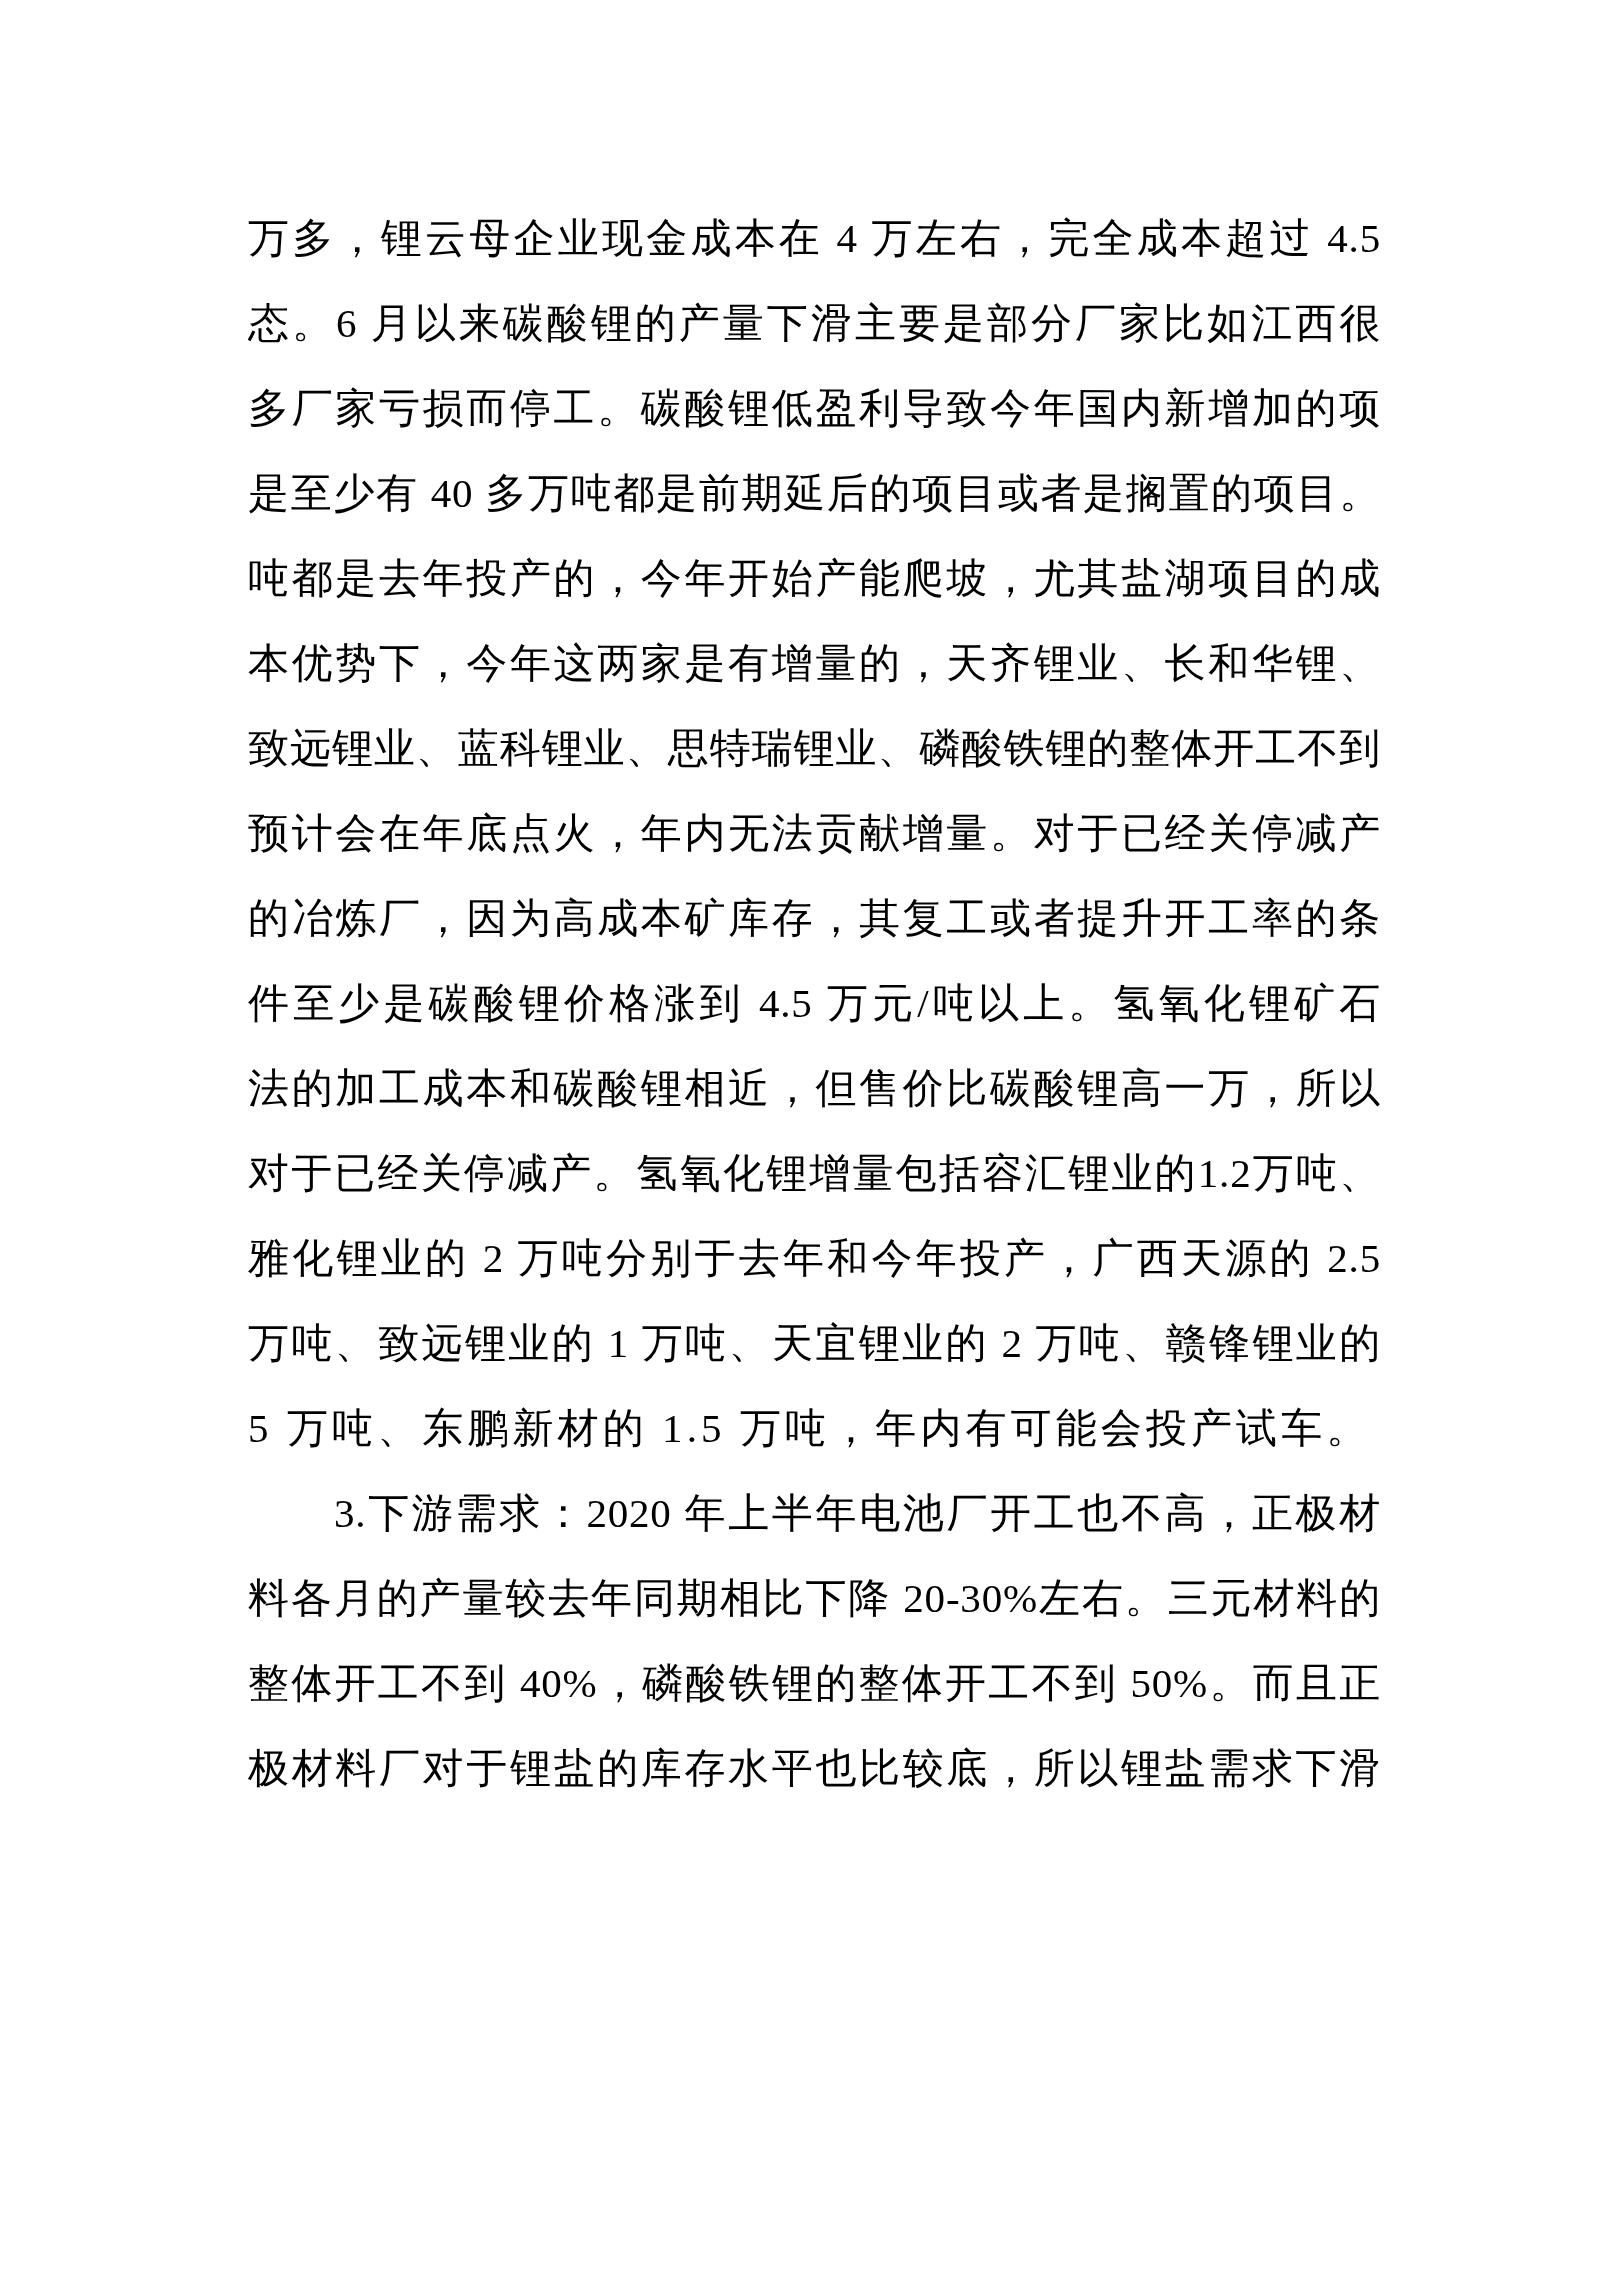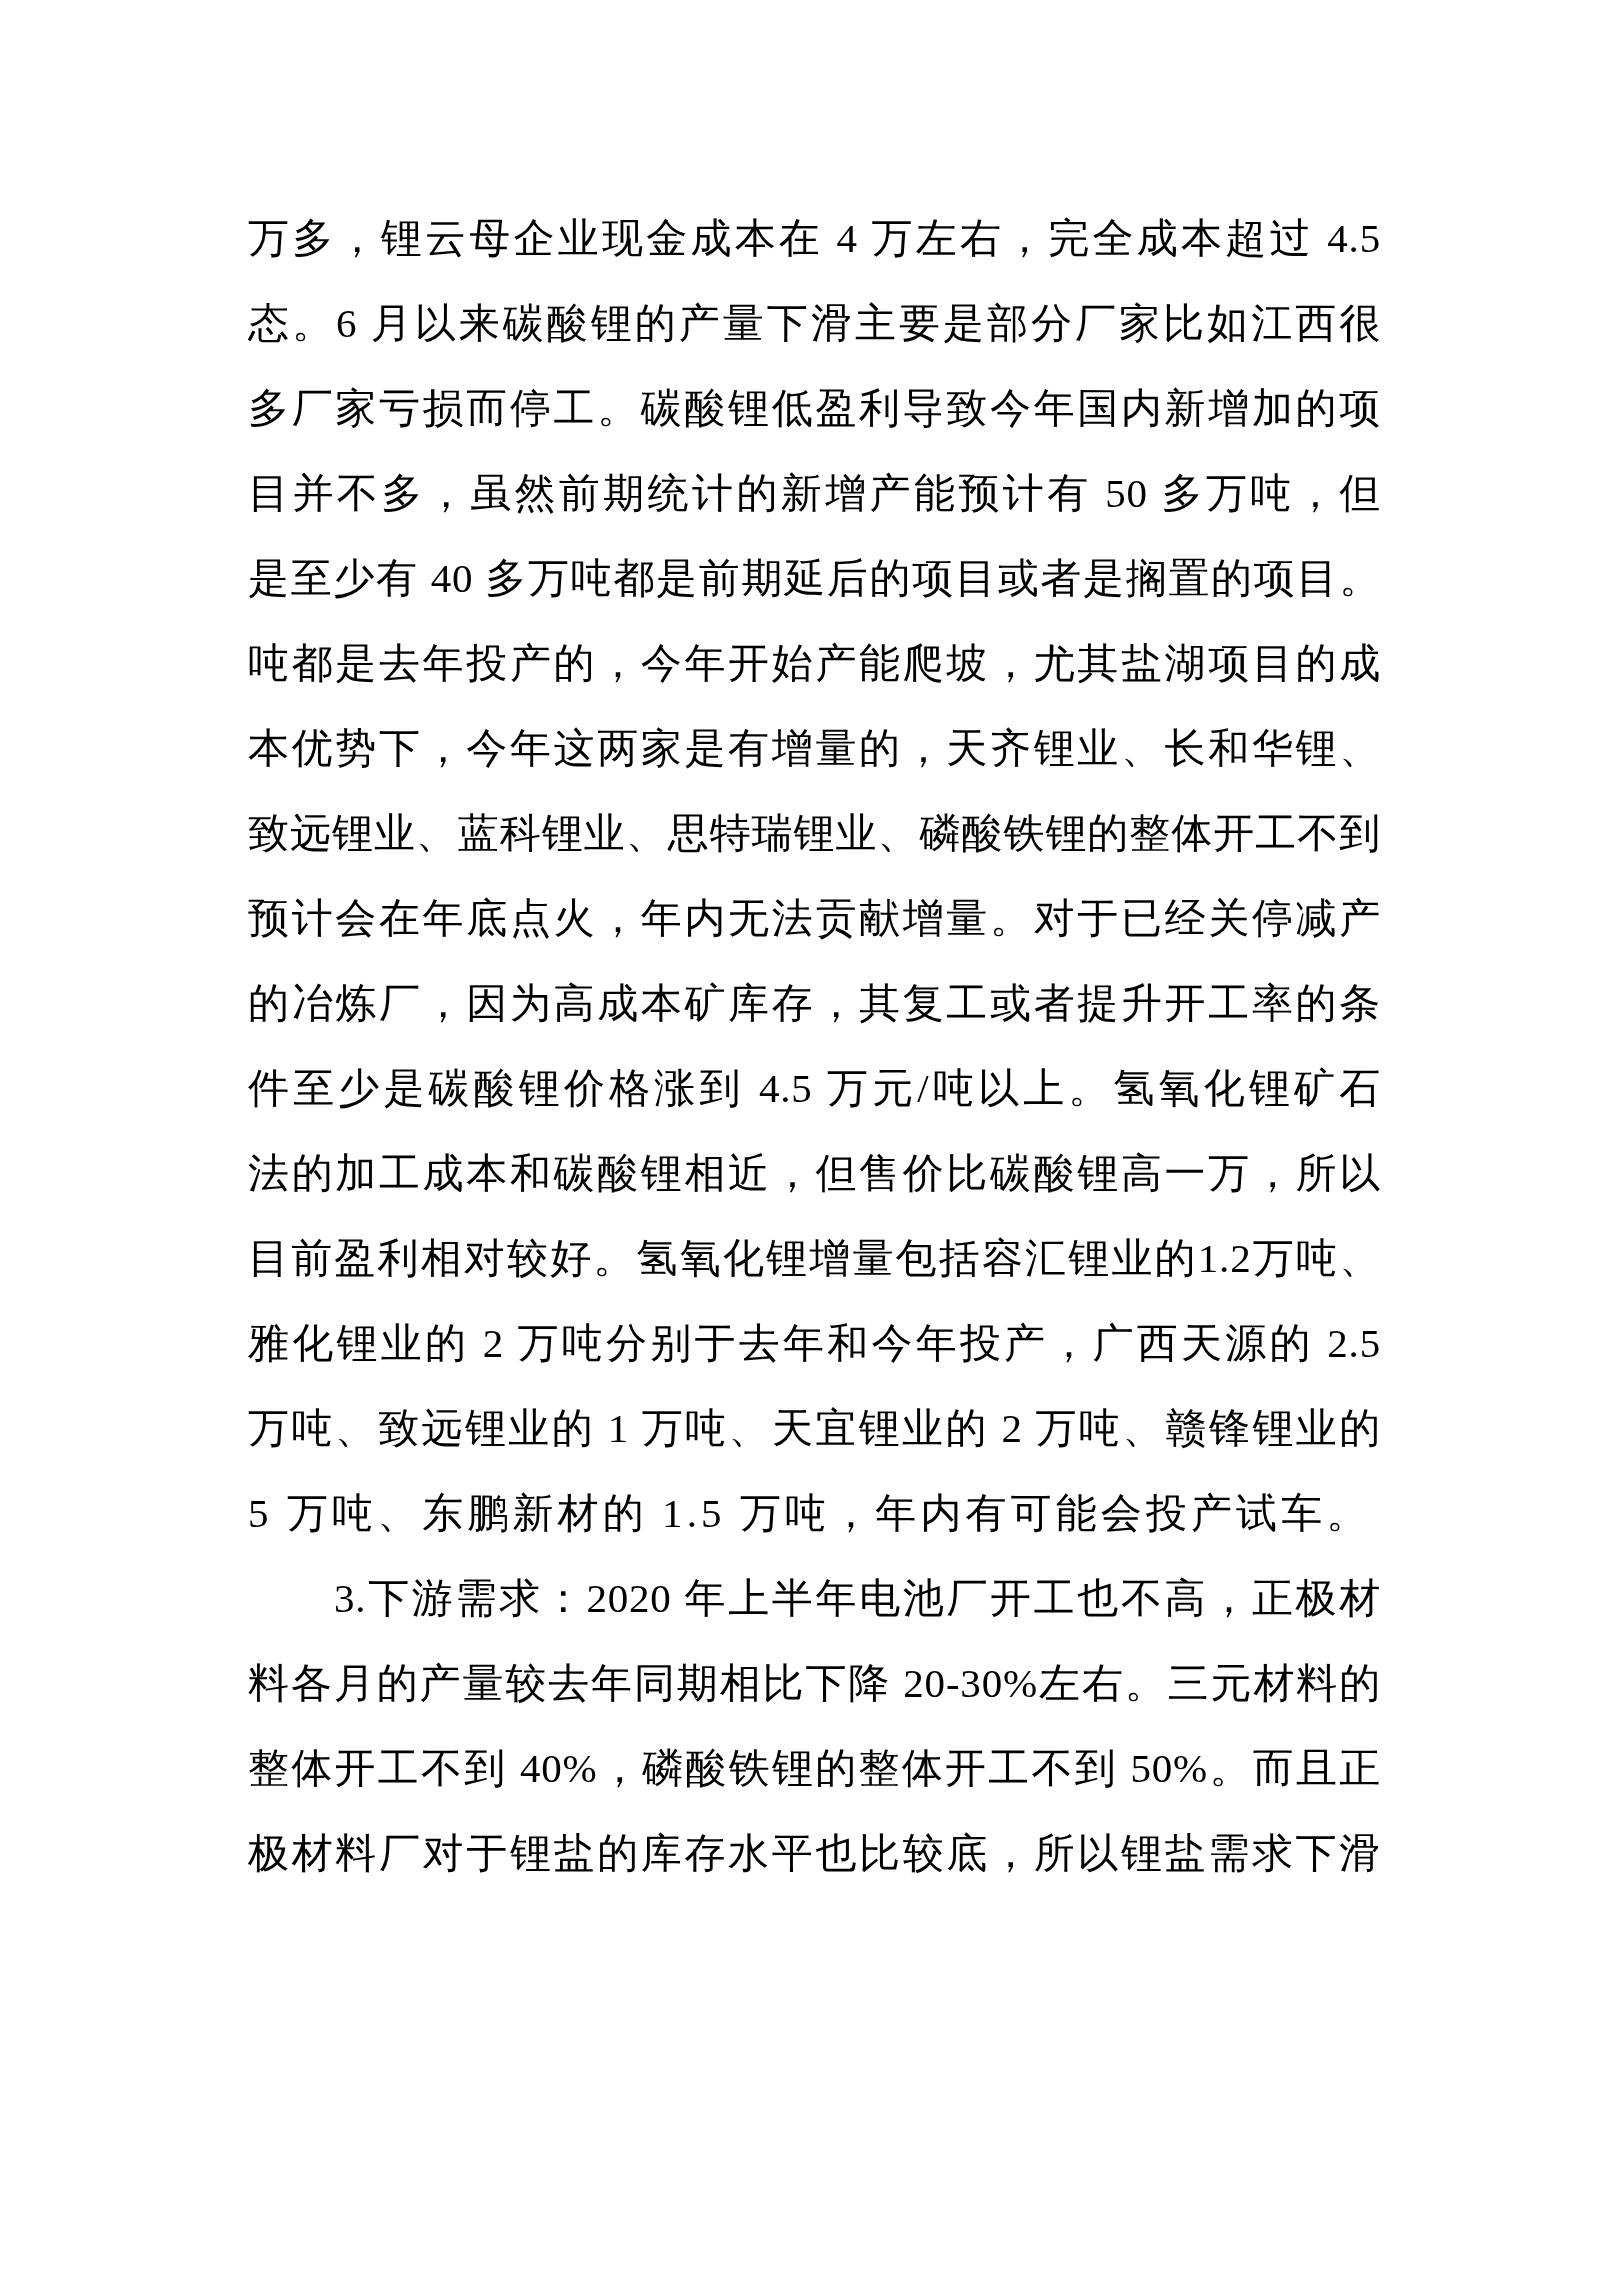--- a/index.html
+++ b/index.html
@@ -48,30 +48,29 @@
   }
 </style>
 </head>
 <body>
 
 <div class="page">
   <div class="text-block">
     <p class="line">万多，锂云母企业现金成本在 4 万左右，完全成本超过 4.5</p>
     <p class="line">态。6 月以来碳酸锂的产量下滑主要是部分厂家比如江西很</p>
     <p class="line">多厂家亏损而停工。碳酸锂低盈利导致今年国内新增加的项</p>
-    <p class="line">目并不多，虽然前期统计的新增产能预计有 50 多万吨，但</p>
     <p class="line">是至少有 40 多万吨都是前期延后的项目或者是搁置的项目。</p>
     <p class="line">吨都是去年投产的，今年开始产能爬坡，尤其盐湖项目的成</p>
     <p class="line">本优势下，今年这两家是有增量的，天齐锂业、长和华锂、</p>
     <p class="line">致远锂业、蓝科锂业、思特瑞锂业、磷酸铁锂的整体开工不到</p>
     <p class="line">预计会在年底点火，年内无法贡献增量。对于已经关停减产</p>
     <p class="line">的冶炼厂，因为高成本矿库存，其复工或者提升开工率的条</p>
     <p class="line">件至少是碳酸锂价格涨到 4.5 万元/吨以上。氢氧化锂矿石</p>
     <p class="line">法的加工成本和碳酸锂相近，但售价比碳酸锂高一万，所以</p>
-    <p class="line">目前盈利相对较好。氢氧化锂增量包括容汇锂业的1.2万吨、</p>
+    <p class="line">对于已经关停减产。氢氧化锂增量包括容汇锂业的1.2万吨、</p>
     <p class="line">雅化锂业的 2 万吨分别于去年和今年投产，广西天源的 2.5</p>
     <p class="line">万吨、致远锂业的 1 万吨、天宜锂业的 2 万吨、赣锋锂业的</p>
     <p class="line para-end">5 万吨、东鹏新材的 1.5 万吨，年内有可能会投产试车。</p>
     <p class="line indent">3.下游需求：2020 年上半年电池厂开工也不高，正极材</p>
     <p class="line">料各月的产量较去年同期相比下降 20-30%左右。三元材料的</p>
     <p class="line">整体开工不到 40%，磷酸铁锂的整体开工不到 50%。而且正</p>
     <p class="line">极材料厂对于锂盐的库存水平也比较底，所以锂盐需求下滑</p>
   </div>
 </div>
 

